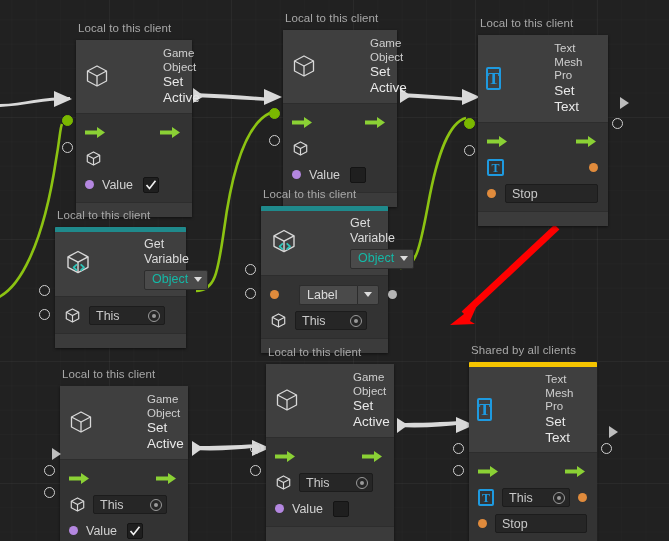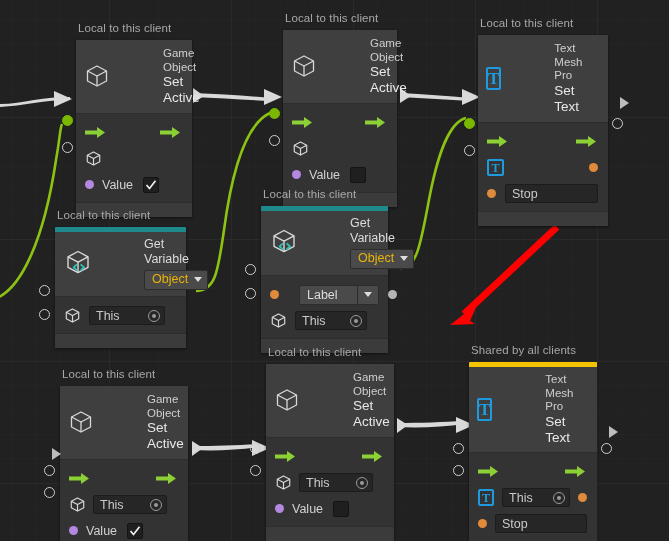--- a/index.html
+++ b/index.html
@@ -84,21 +84,21 @@
   }
   .field.text{min-width:92px;}
   .field .target{
     margin-left:auto;width:12px;height:12px;border-radius:50%;
     border:1.5px solid #9a9a9a;box-sizing:border-box;
     display:flex;align-items:center;justify-content:center;
   }
   .field .target b{width:4px;height:4px;border-radius:50%;background:#9a9a9a;display:block;}
   .dropdown{
     background:#4a4a4a;border:1px solid #2c2c2c;border-radius:2px;
-    height:20px;display:flex;align-items:center;color:#eab308;font-size:12.5px;
+    height:20px;display:flex;align-items:center;color:#14b8a6;font-size:12.5px;
     padding:0 5px 0 7px;box-sizing:border-box;
   }
   .dropdown .caret{margin-left:6px;width:0;height:0;border-left:4px solid transparent;border-right:4px solid transparent;border-top:5px solid #dcdcdc;}
   .split{display:flex;align-items:stretch;}
   .split .val{background:#4a4a4a;border:1px solid #2c2c2c;border-right:none;border-radius:2px 0 0 2px;
     height:20px;display:flex;align-items:center;color:#dcdcdc;font-size:12.5px;padding:0 8px 0 7px;min-width:74px;box-sizing:border-box;}
   .split .arrow{background:#4a4a4a;border:1px solid #2c2c2c;border-radius:0 2px 2px 0;width:22px;height:20px;
     display:flex;align-items:center;justify-content:center;box-sizing:border-box;}
   .split .arrow .caret{width:0;height:0;border-left:4px solid transparent;border-right:4px solid transparent;border-top:5px solid #dcdcdc;}
   .checkbox{

